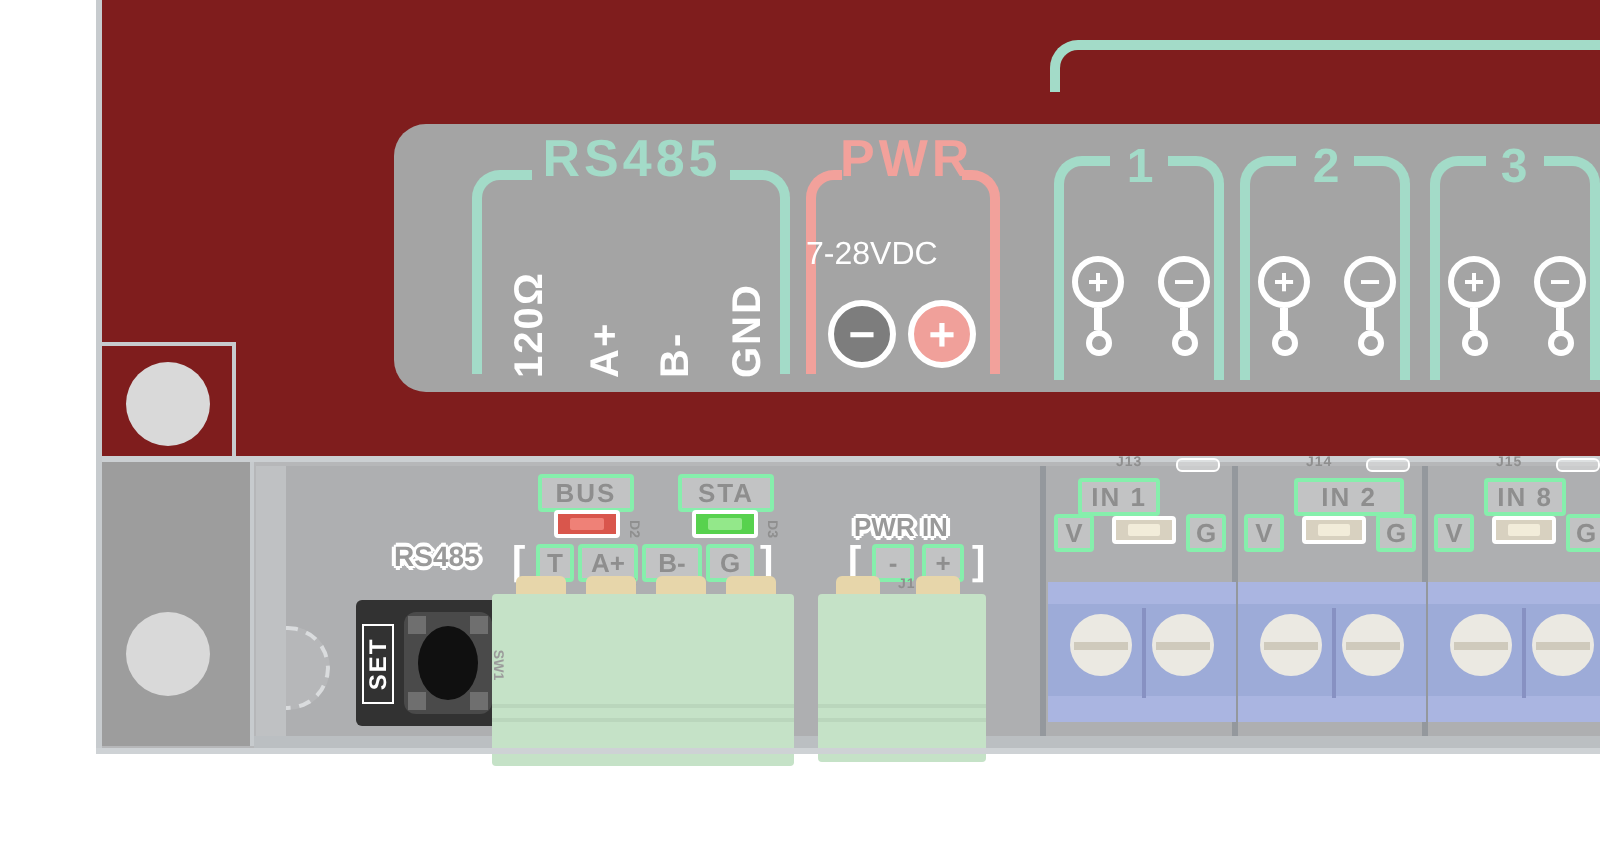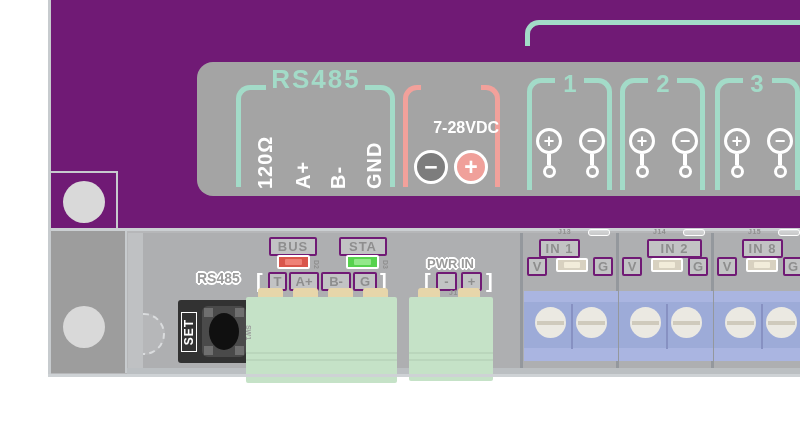--- a/index.html
+++ b/index.html
@@ -1,41 +1,41 @@
 <!DOCTYPE html>
 <html><head>
 <meta charset="utf-8">
 <style>
   *{box-sizing:border-box;margin:0;padding:0}
   html,body{background:#fff}
   .stage{position:relative;width:800px;height:427px;background:#ffffff;overflow:hidden;
          font-family:"Liberation Sans",sans-serif;}
   .abs{position:absolute}
-  .device{left:48px;top:0;width:752px;height:377px;background:#701a75}
+  .device{left:48px;top:0;width:752px;height:377px;background:#7f1d1d}
   .plate{background:#a4a4a4;border-radius:16px 0 0 16px}
   .bl{border-top:5px solid;border-left:5px solid;border-top-left-radius:14px}
   .br{border-top:5px solid;border-right:5px solid;border-top-right-radius:14px}
   .teal{border-color:#a3dbc8;color:#a3dbc8}
   .salmon{border-color:#f2a19b;color:#f2a19b}
   .gtitle{font-weight:bold;font-size:26px;letter-spacing:2px;text-align:center}
   .chtitle{font-weight:bold;font-size:24px;text-align:center}
   .vlab{display:flex;align-items:center;justify-content:flex-start;transform:rotate(-90deg);
         font-weight:bold;font-size:20px;color:#fff;letter-spacing:1px;white-space:nowrap}
   .tind{display:flex;flex-direction:column;align-items:center;width:26px}
   .tind .c{width:26px;height:26px;border:3px solid #fff;border-radius:50%;color:#fff;font-weight:bold;
            font-size:18px;line-height:18px;display:flex;align-items:center;justify-content:center}
   .tind .s{width:4px;height:11px;background:#fff}
   .tind .d{width:13px;height:13px;border:3px solid #fff;border-radius:50%}
   .pwrc{width:34px;height:34px;border:3px solid #fff;border-radius:50%;display:flex;align-items:center;
         justify-content:center;color:#fff;font-weight:bold;font-size:23px}
-  .volt{color:#fff;font-weight:bold;font-size:16px;text-align:right;letter-spacing:0px}
+  .volt{color:#fff;font-weight:normal;font-size:16px;text-align:left;letter-spacing:0px}
   .outl{color:#9a9a9a;font-weight:bold;
         text-shadow:-2px 0 0 #fff,2px 0 0 #fff,0 -2px 0 #fff,0 2px 0 #fff,
                     -1px -1px 0 #fff,1px -1px 0 #fff,-1px 1px 0 #fff,1px 1px 0 #fff}
-  .pinbox{border:2px solid #701a75;background:rgba(255,255,255,.25);color:#8e8e8e;font-weight:bold;
+  .pinbox{border:2px solid #86efac;background:rgba(255,255,255,.25);color:#8e8e8e;font-weight:bold;
           font-size:13px;display:flex;align-items:center;justify-content:center;border-radius:2px}
   .brk{color:#fff;font-weight:bold;font-size:20px;line-height:20px}
   .desig{font-size:7px;color:#8f8f8f;font-weight:bold;letter-spacing:.5px;white-space:nowrap}
   .vdesig{display:flex;align-items:center;justify-content:center}
   .vdesig span{transform:rotate(90deg);font-size:7px;color:#8f8f8f;font-weight:bold;white-space:nowrap}
   .ledshell{border:2px solid #fff;border-radius:2px;display:flex;align-items:center;justify-content:center}
   .ledcore{width:60%;height:56%;border-radius:1px}
   .screw{border-radius:50%;background:#ebe9e2;display:flex;align-items:center;justify-content:center}
   .screw .slot{width:84%;height:4px;background:#cfcabc}
   .gblock{background:#c5e2c7;border-radius:2px}
@@ -60,20 +60,21 @@
       <div class="abs bl teal" style="left:39px;top:23px;width:30px;height:102px"></div>
       <div class="abs br teal" style="left:168px;top:23px;width:30px;height:102px"></div>
       <div class="abs gtitle teal" style="left:69px;top:2px;width:100px;height:28px">RS485</div>
       <div class="abs vlab" style="left:22px;top:70px;width:92px;height:22px">120Ω</div>
       <div class="abs vlab" style="left:60px;top:70px;width:92px;height:22px">A+</div>
       <div class="abs vlab" style="left:95px;top:70px;width:92px;height:22px">B-</div>
       <div class="abs vlab" style="left:131px;top:70px;width:92px;height:22px">GND</div>
 
       <div class="abs bl salmon" style="left:206px;top:23px;width:18px;height:102px"></div>
       <div class="abs br salmon" style="left:284px;top:23px;width:19px;height:102px"></div>
+      <div class="abs gtitle salmon" style="left:223px;top:2px;width:60px;height:28px">PWR</div>
       <div class="abs volt" style="left:206px;top:57px;width:96px;height:20px">7-28VDC</div>
       <div class="abs pwrc" style="left:217px;top:88px;background:#7d7d7d">−</div>
       <div class="abs pwrc" style="left:257px;top:88px;background:#f0a09a">+</div>
 
       <div class="abs bl teal" style="left:330px;top:16px;width:28px;height:112px"></div>
       <div class="abs br teal" style="left:387px;top:16px;width:28px;height:112px"></div>
       <div class="abs chtitle teal" style="left:353px;top:8px;width:40px;height:26px">1</div>
       <div class="abs tind" style="left:339px;top:66px">
         <div class="c">+</div>
           <div class="s"></div>

